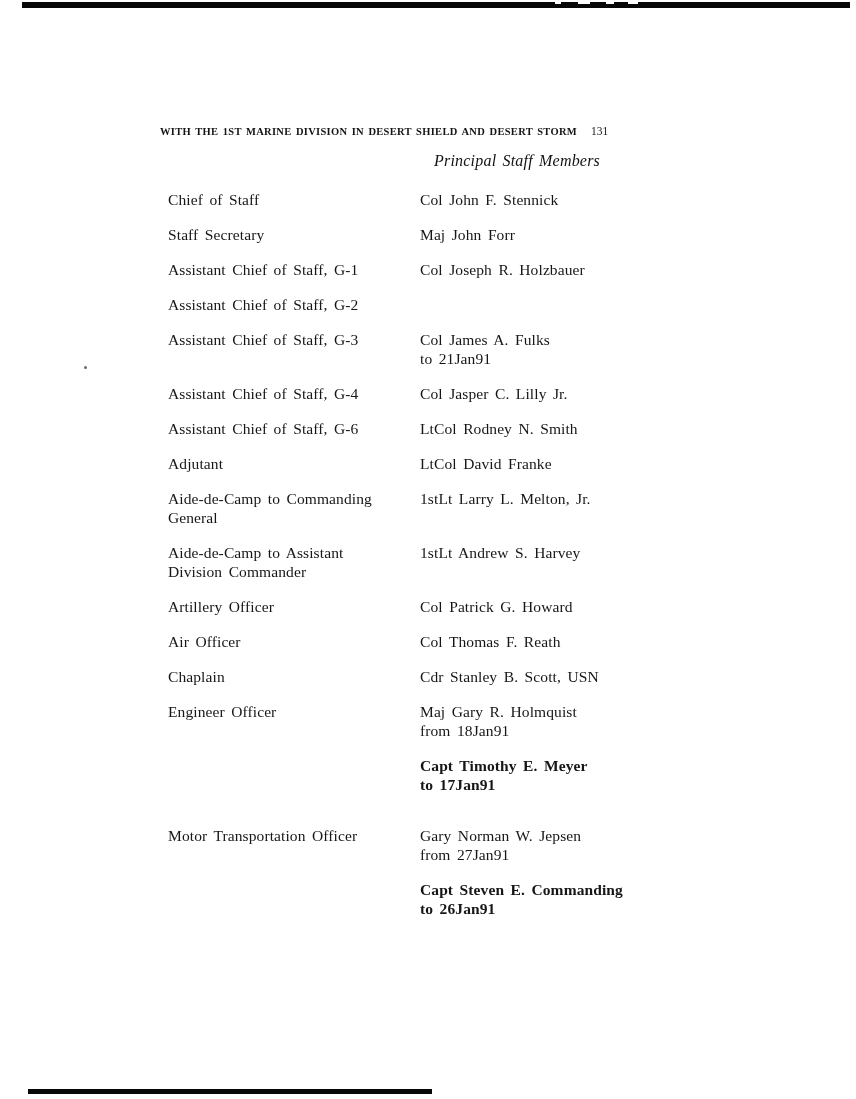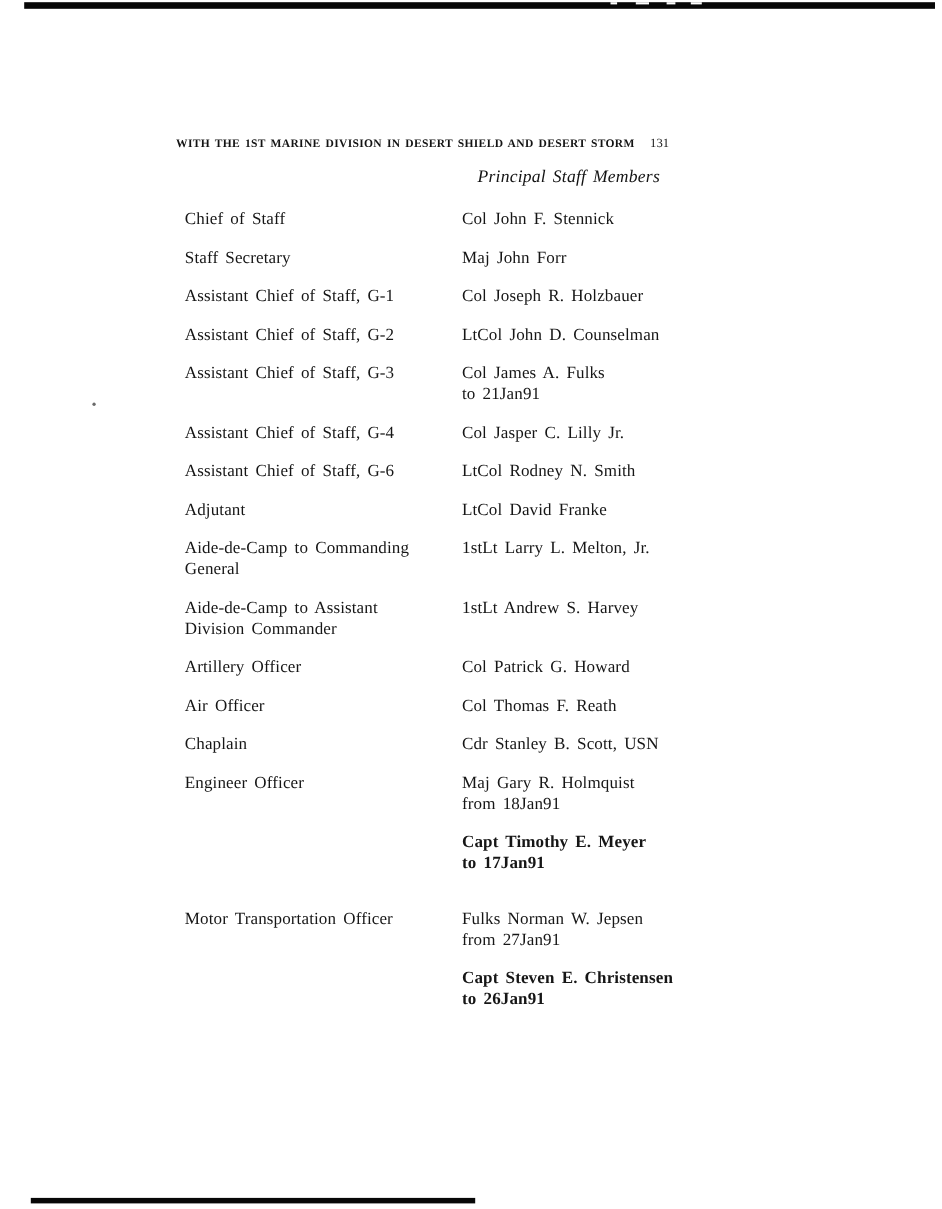--- a/index.html
+++ b/index.html
@@ -99,25 +99,20 @@
     <div class="pos">Assistant Chief of Staff, G-1</div>
     <div class="names">
         <div class="entry">
       <div class="name">Col Joseph R. Holzbauer</div>
     </div>
       </div>
   </div>
 
   <div class="row">
     <div class="pos">Assistant Chief of Staff, G-2</div>
-    <div class="names">
-        <div class="entry">
-      <div class="name">LtCol John D. Counselman</div>
-    </div>
-      </div>
   </div>
 
   <div class="row">
     <div class="pos">Assistant Chief of Staff, G-3</div>
     <div class="names">
       <div class="entry">
         <div class="name">Col James A. Fulks</div>
         <div class="note">to 21Jan91</div>
       </div>
     </div>
@@ -206,23 +201,23 @@
         <div class="name">Capt Timothy E. Meyer</div>
         <div class="note">to 17Jan91</div>
       </div>
     </div>
   </div>
 
   <div class="row gap-extra">
     <div class="pos">Motor Transportation Officer</div>
     <div class="names">
       <div class="entry">
-        <div class="name">Fulks Norman W. Jepsen</div>
+        <div class="name">Gary Norman W. Jepsen</div>
         <div class="note">from 27Jan91</div>
       </div>
       <div class="entry">
-        <div class="name">Capt Steven E. Christensen</div>
+        <div class="name">Capt Steven E. Commanding</div>
         <div class="note">to 26Jan91</div>
       </div>
     </div>
   </div>
 
 </div>
 
 </body></html>

